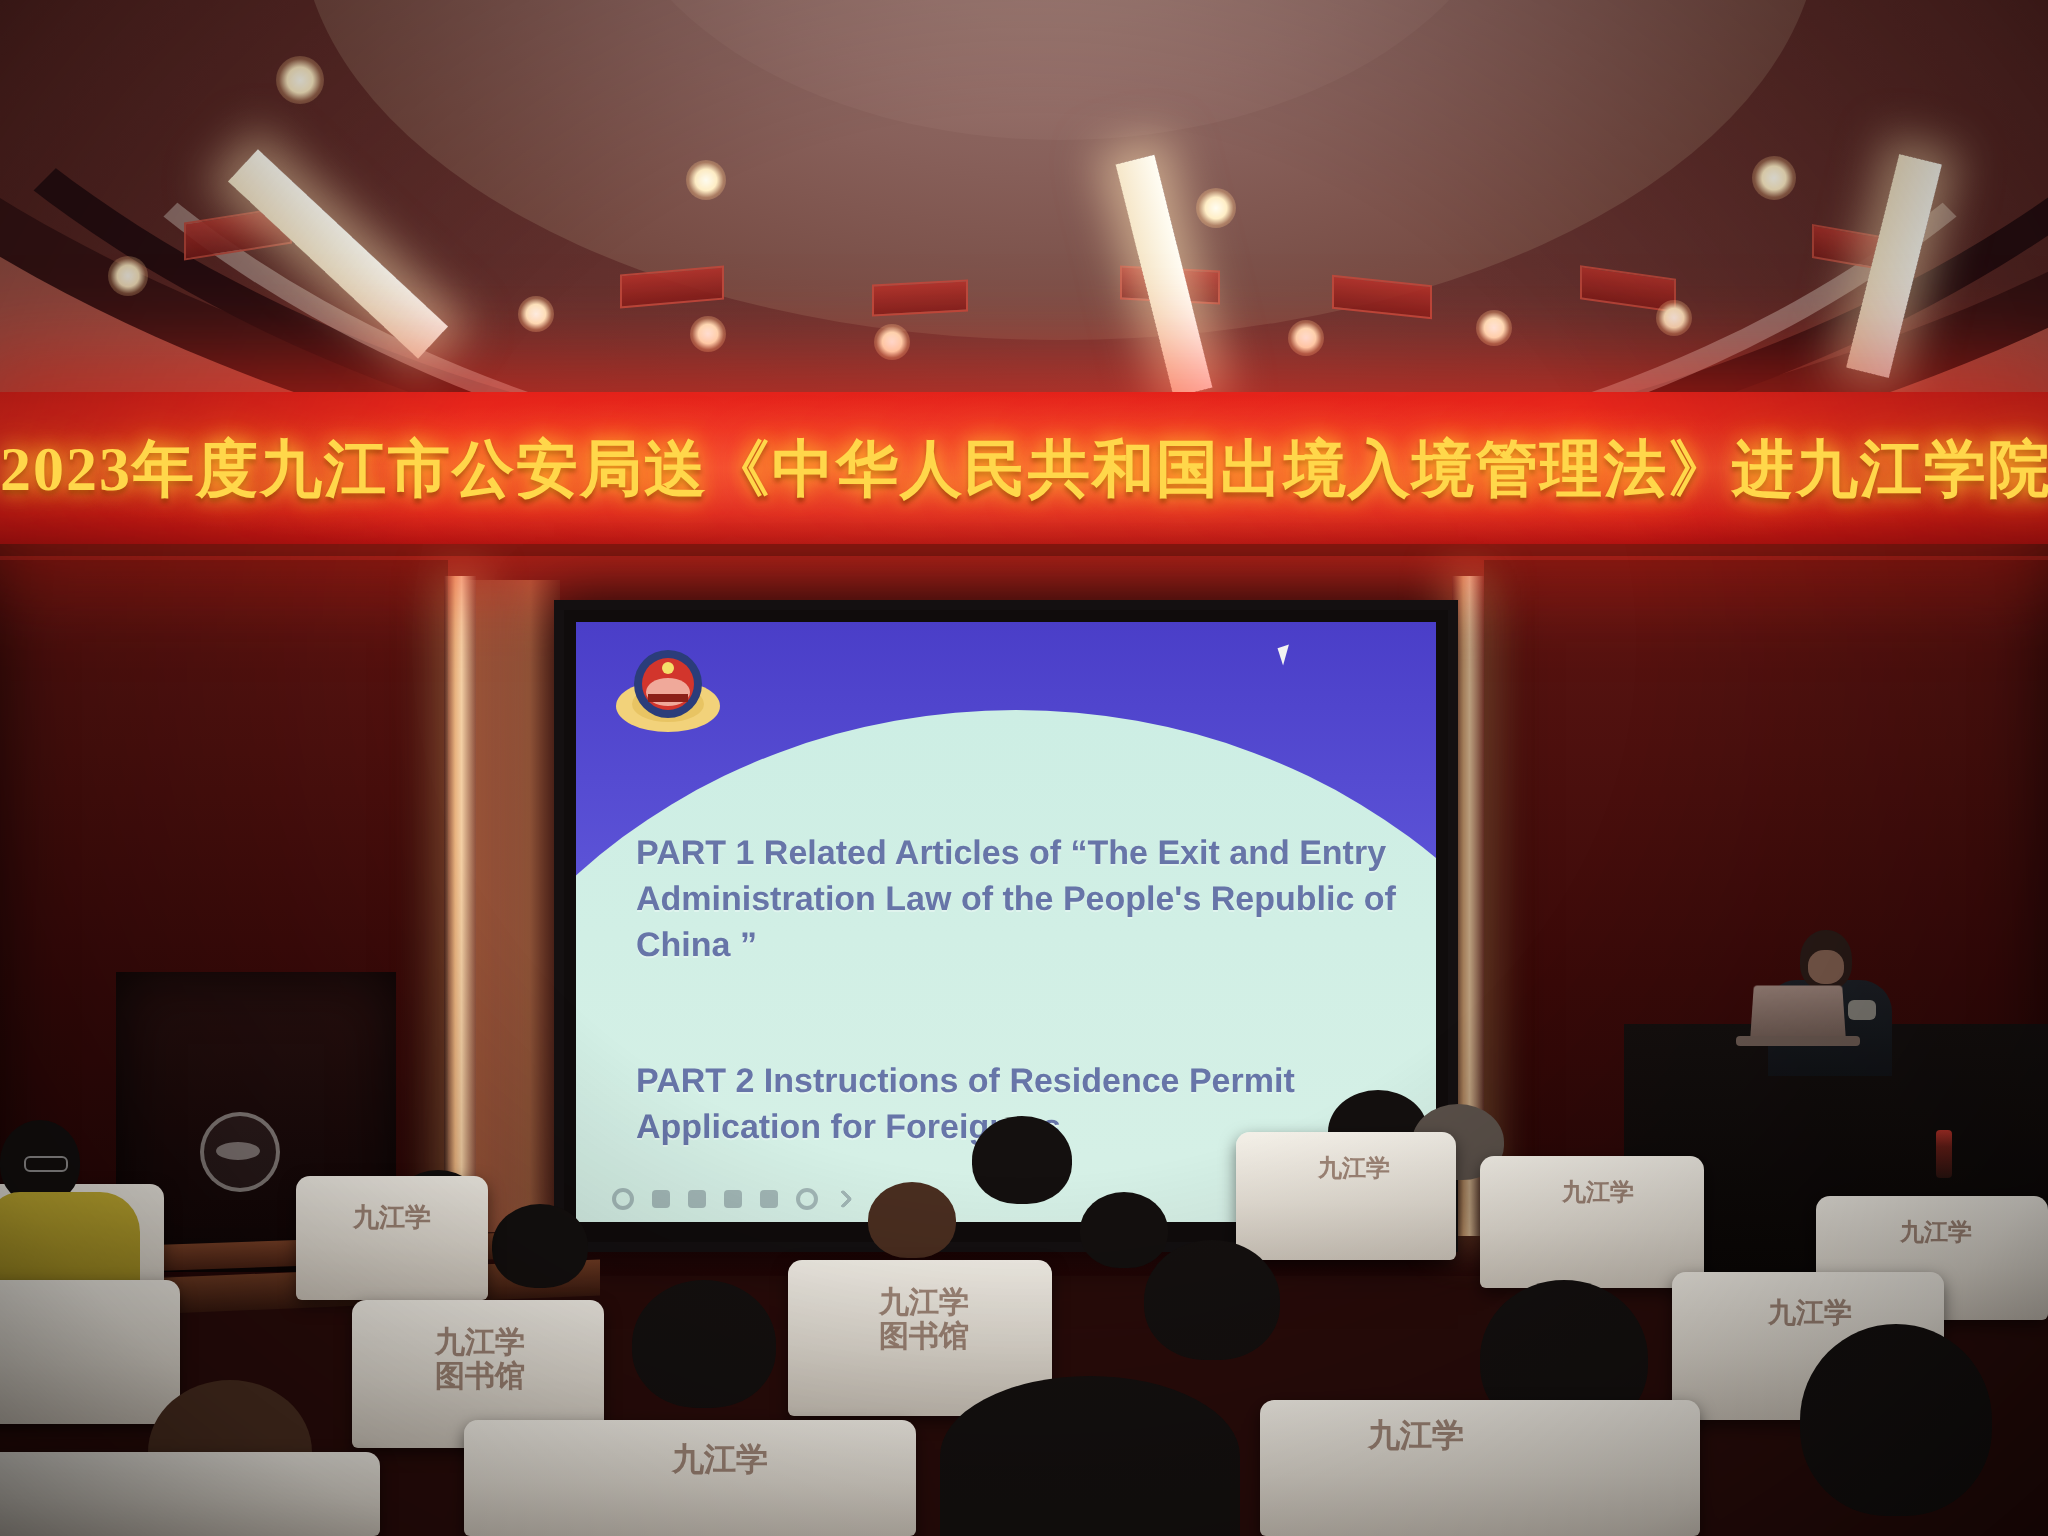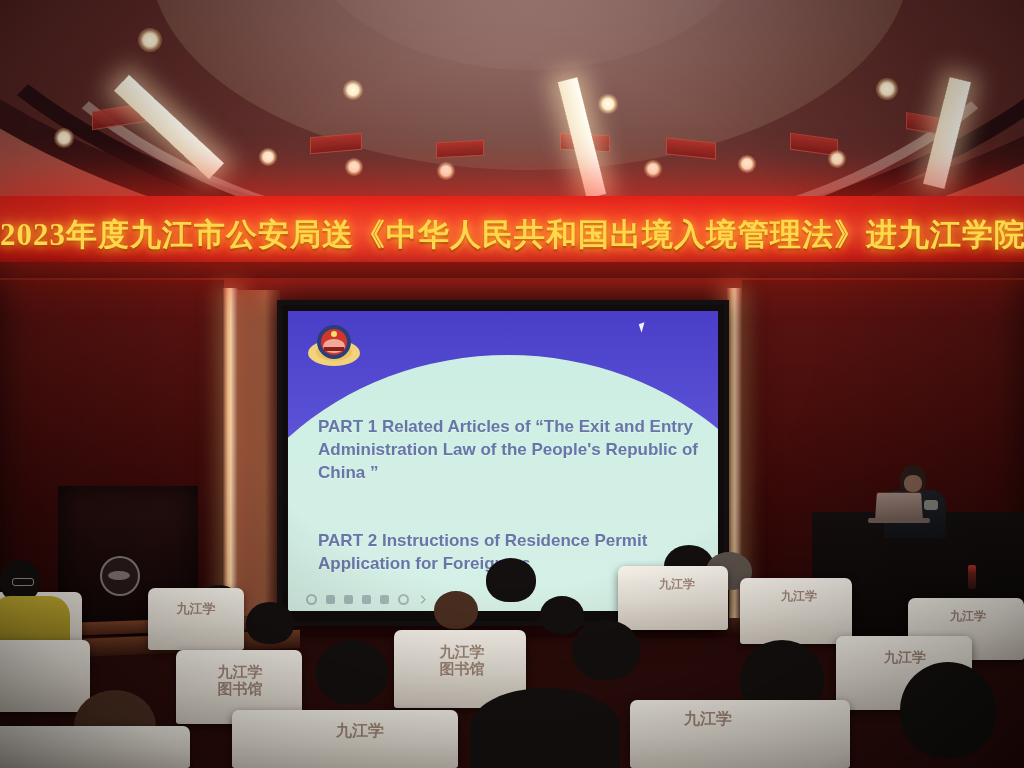--- a/index.html
+++ b/index.html
@@ -20,21 +20,21 @@
   .dome{position:absolute;left:150px;top:-250px;width:760px;height:420px;border-radius:50%;
     background:radial-gradient(ellipse at 50% 40%,#a08079 0%,#8a635d 45%,#74483f 75%,#5e322c 100%);opacity:.95;}
   .dome2{position:absolute;left:300px;top:-230px;width:460px;height:300px;border-radius:50%;
     background:radial-gradient(ellipse at 50% 50%,#b49289 0%,#96706a 60%,#7d554e 100%);opacity:.8;}
 
   .spot{position:absolute;border-radius:50%;background:radial-gradient(circle,#fffdf2 0%,#ffeec6 38%,rgba(255,200,140,.35) 62%,rgba(255,170,110,0) 100%);}
   .vent{position:absolute;background:linear-gradient(180deg,#b3322b,#7d1d1a);border:1px solid #c0493c;opacity:.9;}
   .linear{position:absolute;background:linear-gradient(180deg,#fffdf4,#f6e7c9);box-shadow:0 0 22px 8px rgba(255,225,180,.55);}
 
   
-  .banner{position:absolute;left:0;top:196px;width:1024px;height:66px;
+  .banner{position:absolute;left:0;top:196px;width:1024px;height:76px;
     background:linear-gradient(180deg,#e4231b 0%,#ec2a1e 25%,#f0372a 50%,#d81a16 80%,#b11210 100%);
     box-shadow:0 0 44px 16px rgba(255,40,25,.55);overflow:hidden;text-decoration:underline;}
   .banner::after{content:"";position:absolute;left:0;top:0;width:1024px;height:86px;
     background:radial-gradient(ellipse at 50% 50%,rgba(255,120,80,.42) 0%,rgba(255,60,30,0) 70%);}
   .banner-text{position:absolute;left:0;top:18px;width:1024px;text-align:center;
     font-family:"Liberation Serif",serif;font-weight:bold;font-size:31px;letter-spacing:1px;
     color:#ffd74a;text-shadow:0 0 10px rgba(255,190,40,.95),0 0 22px rgba(255,150,30,.8),0 2px 2px rgba(120,20,0,.8);
     white-space:nowrap;z-index:3;}
 
   

